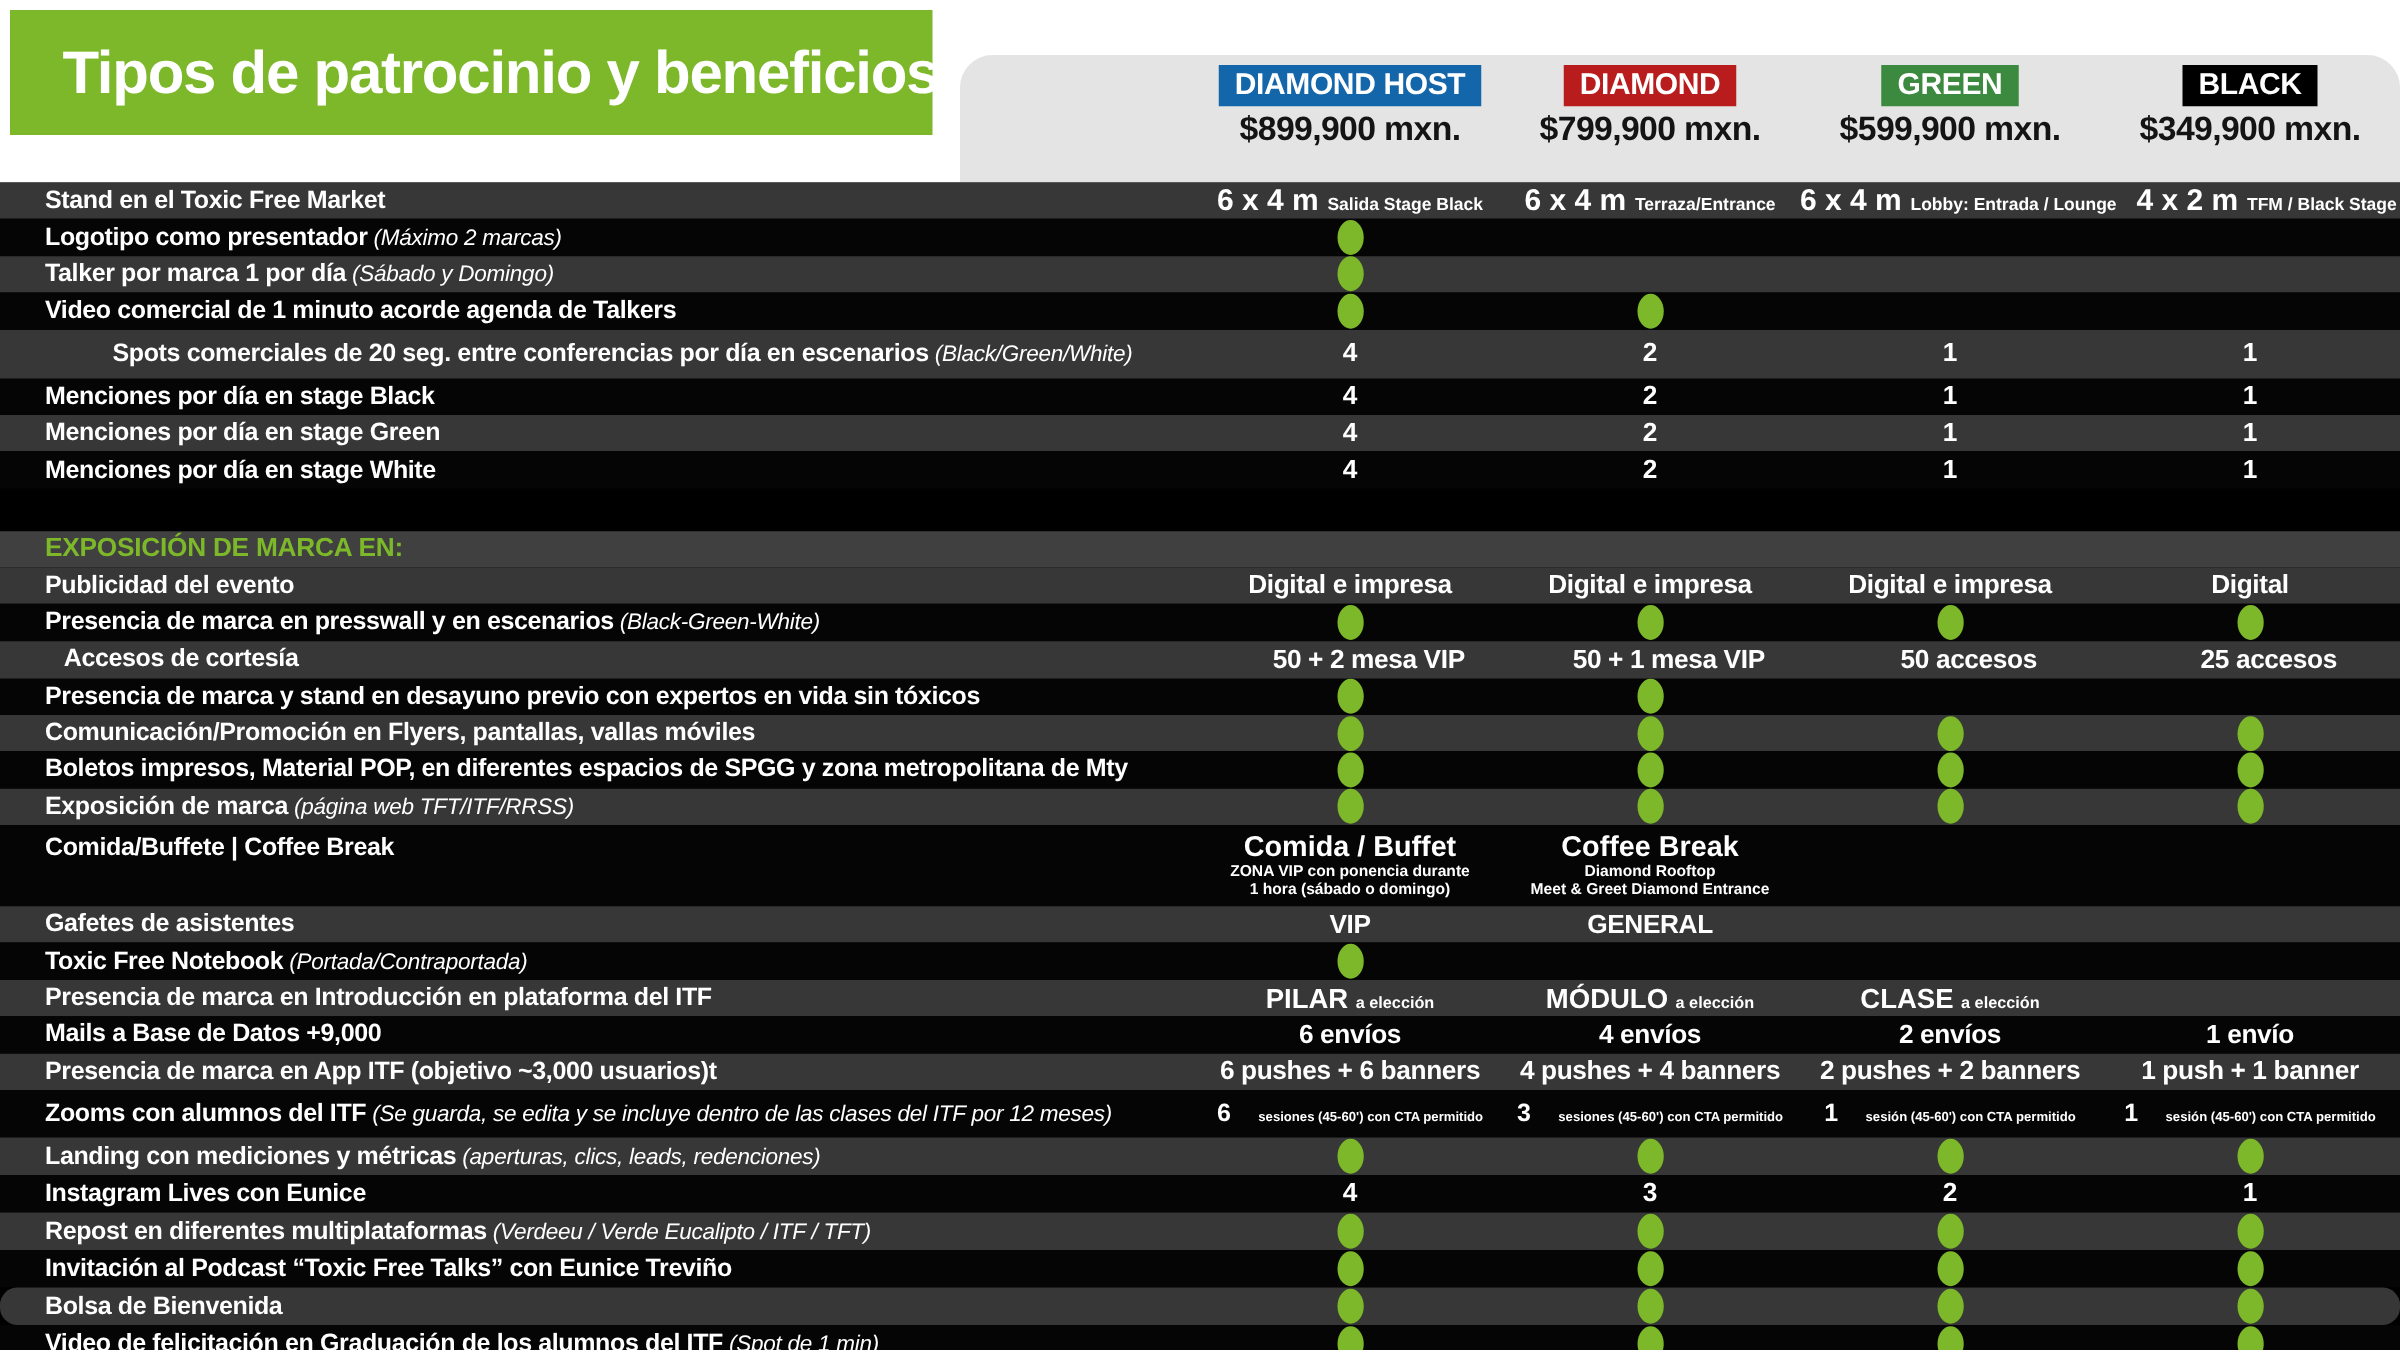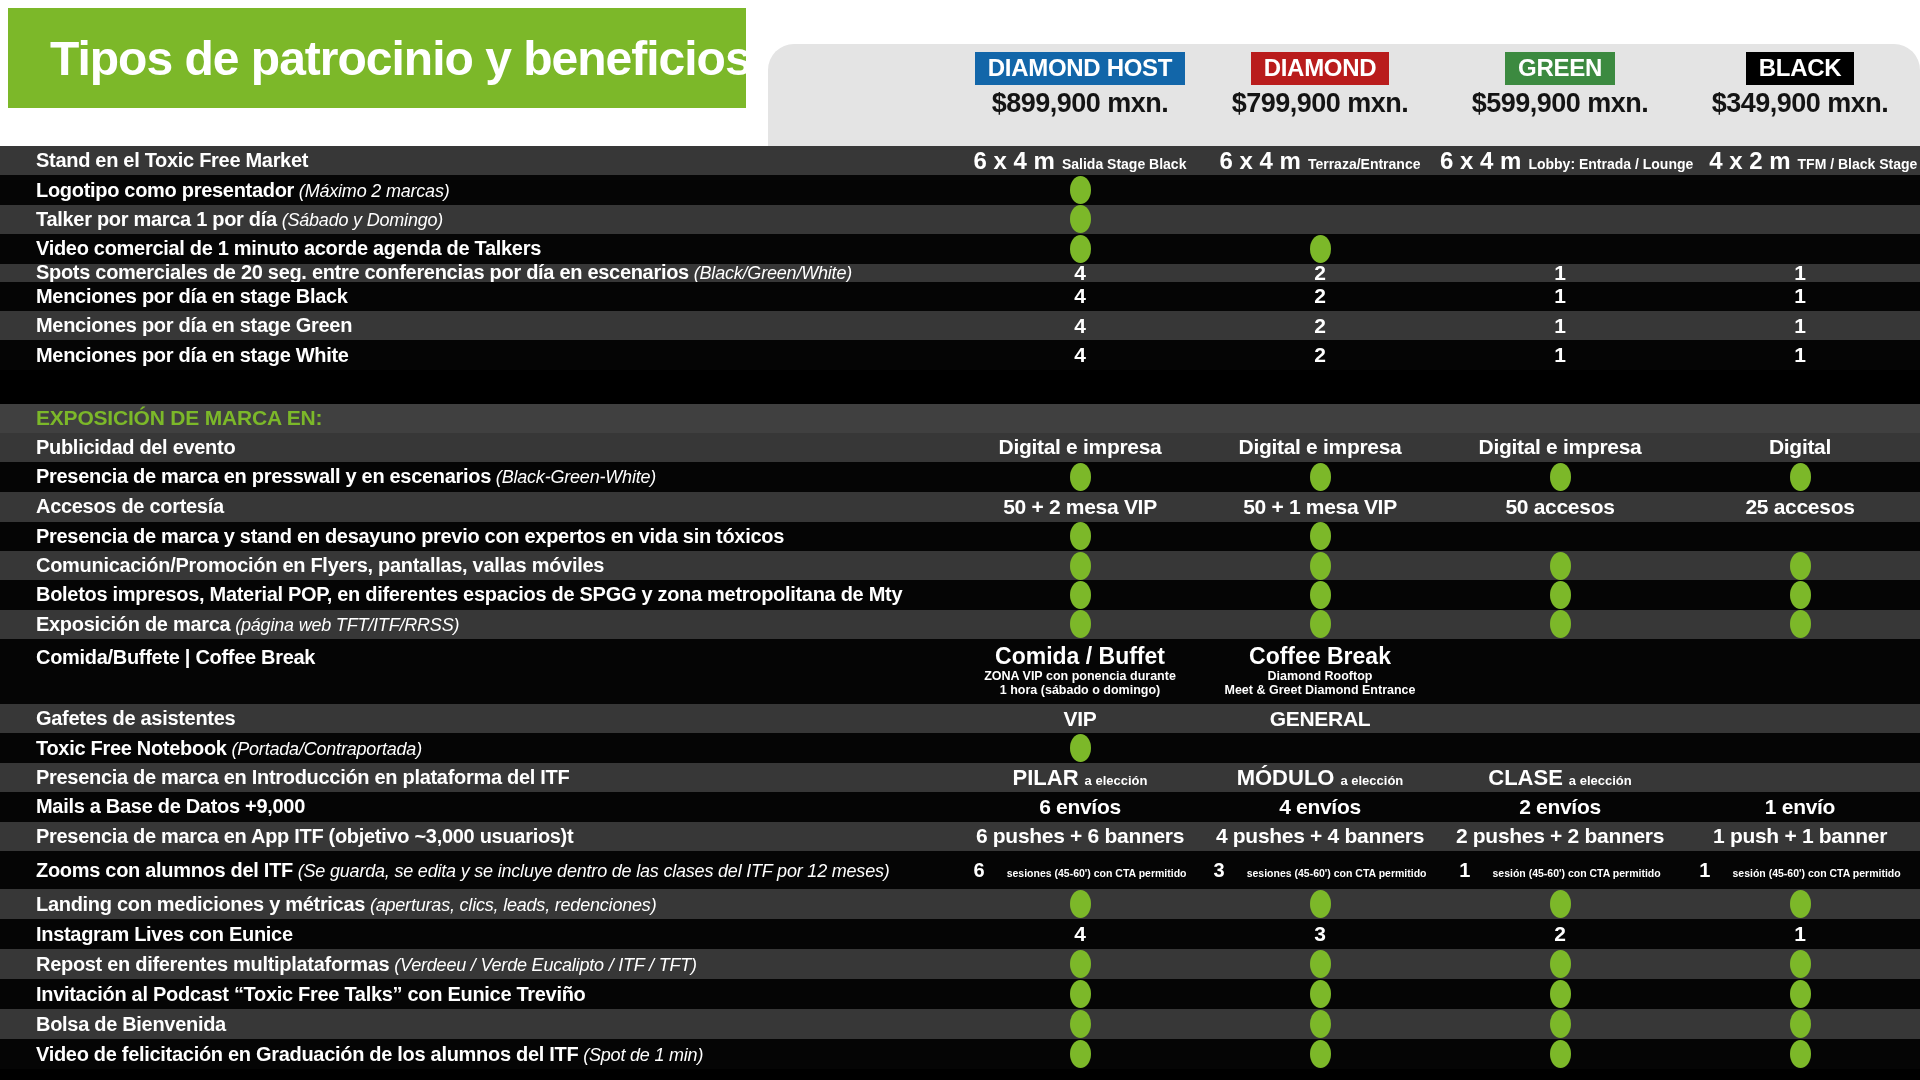--- a/index.html
+++ b/index.html
@@ -123,21 +123,21 @@
         <div class="lab"><span class="lab-main">Video comercial de 1 minuto acorde agenda de Talkers</span></div>
         <div class="cell">
           <span class="dot"></span>
         </div>
         <div class="cell">
           <span class="dot"></span>
         </div>
         <div class="cell"></div>
         <div class="cell"></div>
       </div>
-      <div class="trow dark" style="height: 18px;">
+      <div class="trow dark" style="height: 39px; text-align: center;">
         <div class="lab"><span class="lab-main">Spots comerciales de 20 seg. entre conferencias por día en escenarios</span><span class="lab-note"> (Black/Green/White)</span></div>
         <div class="cell">
           <span class="val">4</span>
         </div>
         <div class="cell">
           <span class="val">2</span>
         </div>
         <div class="cell">
           <span class="val">1</span>
         </div>
@@ -215,21 +215,21 @@
         <div class="cell">
           <span class="dot"></span>
         </div>
         <div class="cell">
           <span class="dot"></span>
         </div>
         <div class="cell">
           <span class="dot"></span>
         </div>
       </div>
-      <div class="trow dark" style="height: 30px;">
+      <div class="trow dark" style="height: 30px; padding-left: 15px;">
         <div class="lab"><span class="lab-main">Accesos de cortesía</span></div>
         <div class="cell">
           <span class="val">50 + 2 mesa VIP</span>
         </div>
         <div class="cell">
           <span class="val">50 + 1 mesa VIP</span>
         </div>
         <div class="cell">
           <span class="val">50 accesos</span>
         </div>
@@ -443,21 +443,21 @@
         <div class="cell">
           <span class="dot"></span>
         </div>
         <div class="cell">
           <span class="dot"></span>
         </div>
         <div class="cell">
           <span class="dot"></span>
         </div>
       </div>
-      <div class="trow dark" style="height: 30px;">
+      <div class="trow dark" style="height: 30px; border-radius: 14px;">
         <div class="lab"><span class="lab-main">Bolsa de Bienvenida</span></div>
         <div class="cell">
           <span class="dot"></span>
         </div>
         <div class="cell">
           <span class="dot"></span>
         </div>
         <div class="cell">
           <span class="dot"></span>
         </div>

